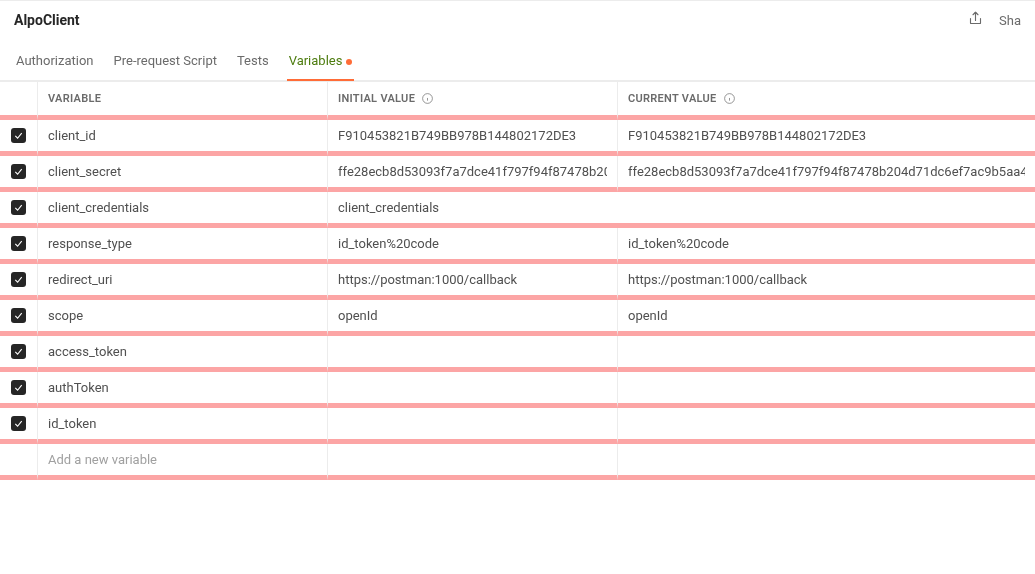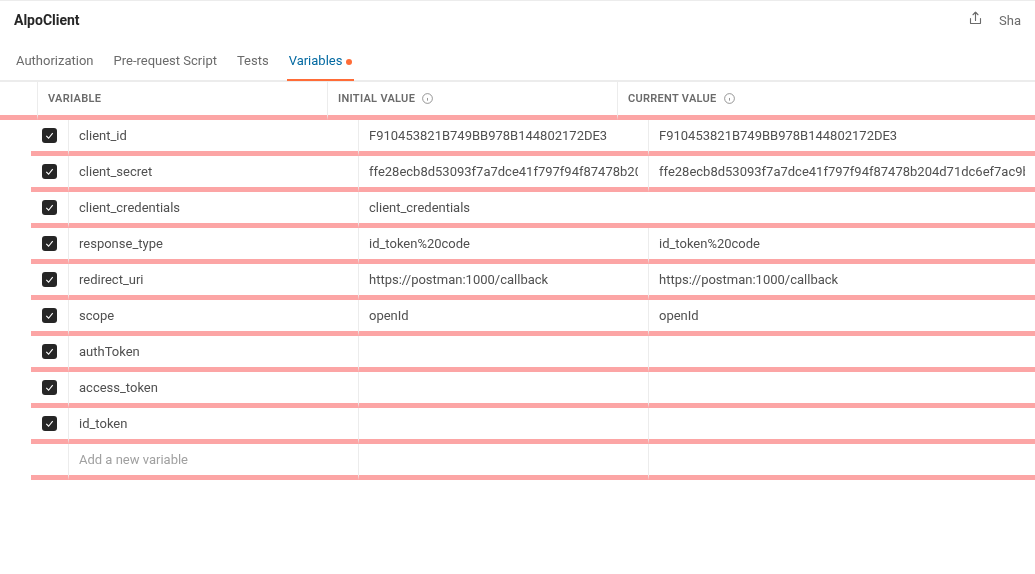--- a/index.html
+++ b/index.html
@@ -50,21 +50,21 @@
     margin-top: 6px;
   }
   .tab {
     padding: 10px 2px 12px 2px;
     color: #6b6b6b;
     font-size: 13px;
     cursor: pointer;
     position: relative;
   }
   .tab.active {
-    color: #0369a1;
+    color: #4d7c0f;
   }
   .tab.active::after {
     content: "";
     position: absolute;
     left: 0; right: 0; bottom: -1px;
     height: 2px;
     background: #ff6c37;
   }
   .tab .dot {
     display: inline-block;
@@ -113,21 +113,21 @@
   .col-init { flex: 0 0 290px; }
   .col-cur { flex: 1 1 auto; text-align: right; }
   .vrow.head {
     font-size: 11px;
     letter-spacing: 0.3px;
     color: #6b6b6b;
     font-weight: 600;
     text-transform: uppercase;
   }
   .vrow.head > div { height: 38px; }
-  .vrow.data { color: #505050; font-size: 13px; padding-left: 31px; }
+  .vrow.data { color: #505050; font-size: 13px; }
   .vrow.data .col-var,
   .vrow.data .col-init,
   .vrow.data .col-cur { cursor: text; }
   .checkbox {
     width: 15px; height: 15px;
     border-radius: 3px;
     background: #262626;
     display: flex;
     align-items: center;
     justify-content: center;
@@ -319,40 +319,40 @@
 
     <div class="vrow data">
       <div class="col-chk">
         <div class="checkbox">
             <svg viewBox="0 0 24 24">
               <polyline points="5 13 10 18 19 7"></polyline>
             </svg>
           </div>
       </div>
       <div class="col-var">
+          <span class="cell-text">access_token</span>
+        </div>
+      <div class="col-init">
+          <span class="cell-text"></span>
+        </div>
+      <div class="col-cur">
+          <span class="cell-text"></span>
+        </div>
+    </div>
+
+    <div class="vrow data">
+      <div class="col-chk">
+        <div class="checkbox">
+            <svg viewBox="0 0 24 24">
+              <polyline points="5 13 10 18 19 7"></polyline>
+            </svg>
+          </div>
+      </div>
+      <div class="col-var">
           <span class="cell-text">authToken</span>
-        </div>
-      <div class="col-init">
-          <span class="cell-text"></span>
-        </div>
-      <div class="col-cur">
-          <span class="cell-text"></span>
-        </div>
-    </div>
-
-    <div class="vrow data">
-      <div class="col-chk">
-        <div class="checkbox">
-            <svg viewBox="0 0 24 24">
-              <polyline points="5 13 10 18 19 7"></polyline>
-            </svg>
-          </div>
-      </div>
-      <div class="col-var">
-          <span class="cell-text">access_token</span>
         </div>
       <div class="col-init">
           <span class="cell-text"></span>
         </div>
       <div class="col-cur">
           <span class="cell-text"></span>
         </div>
     </div>
 
     <div class="vrow data">

